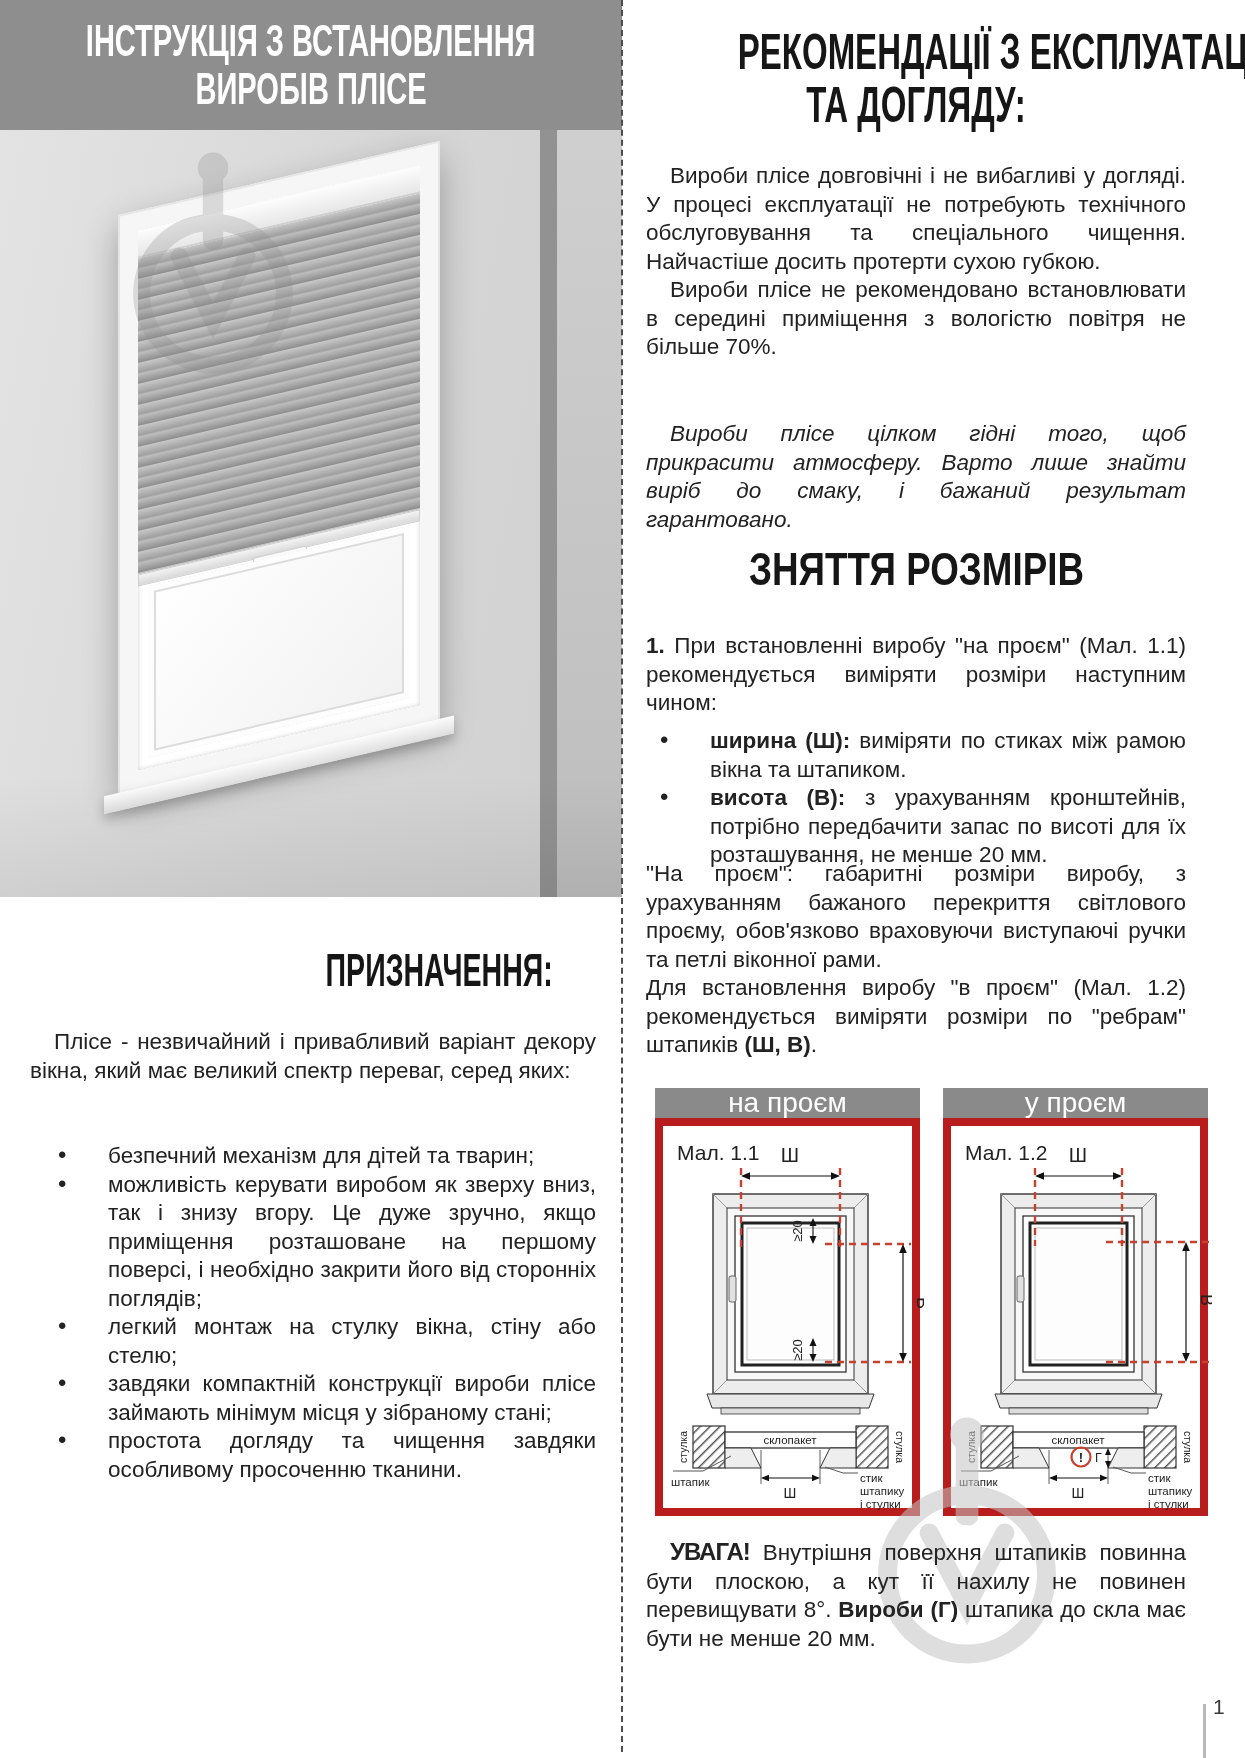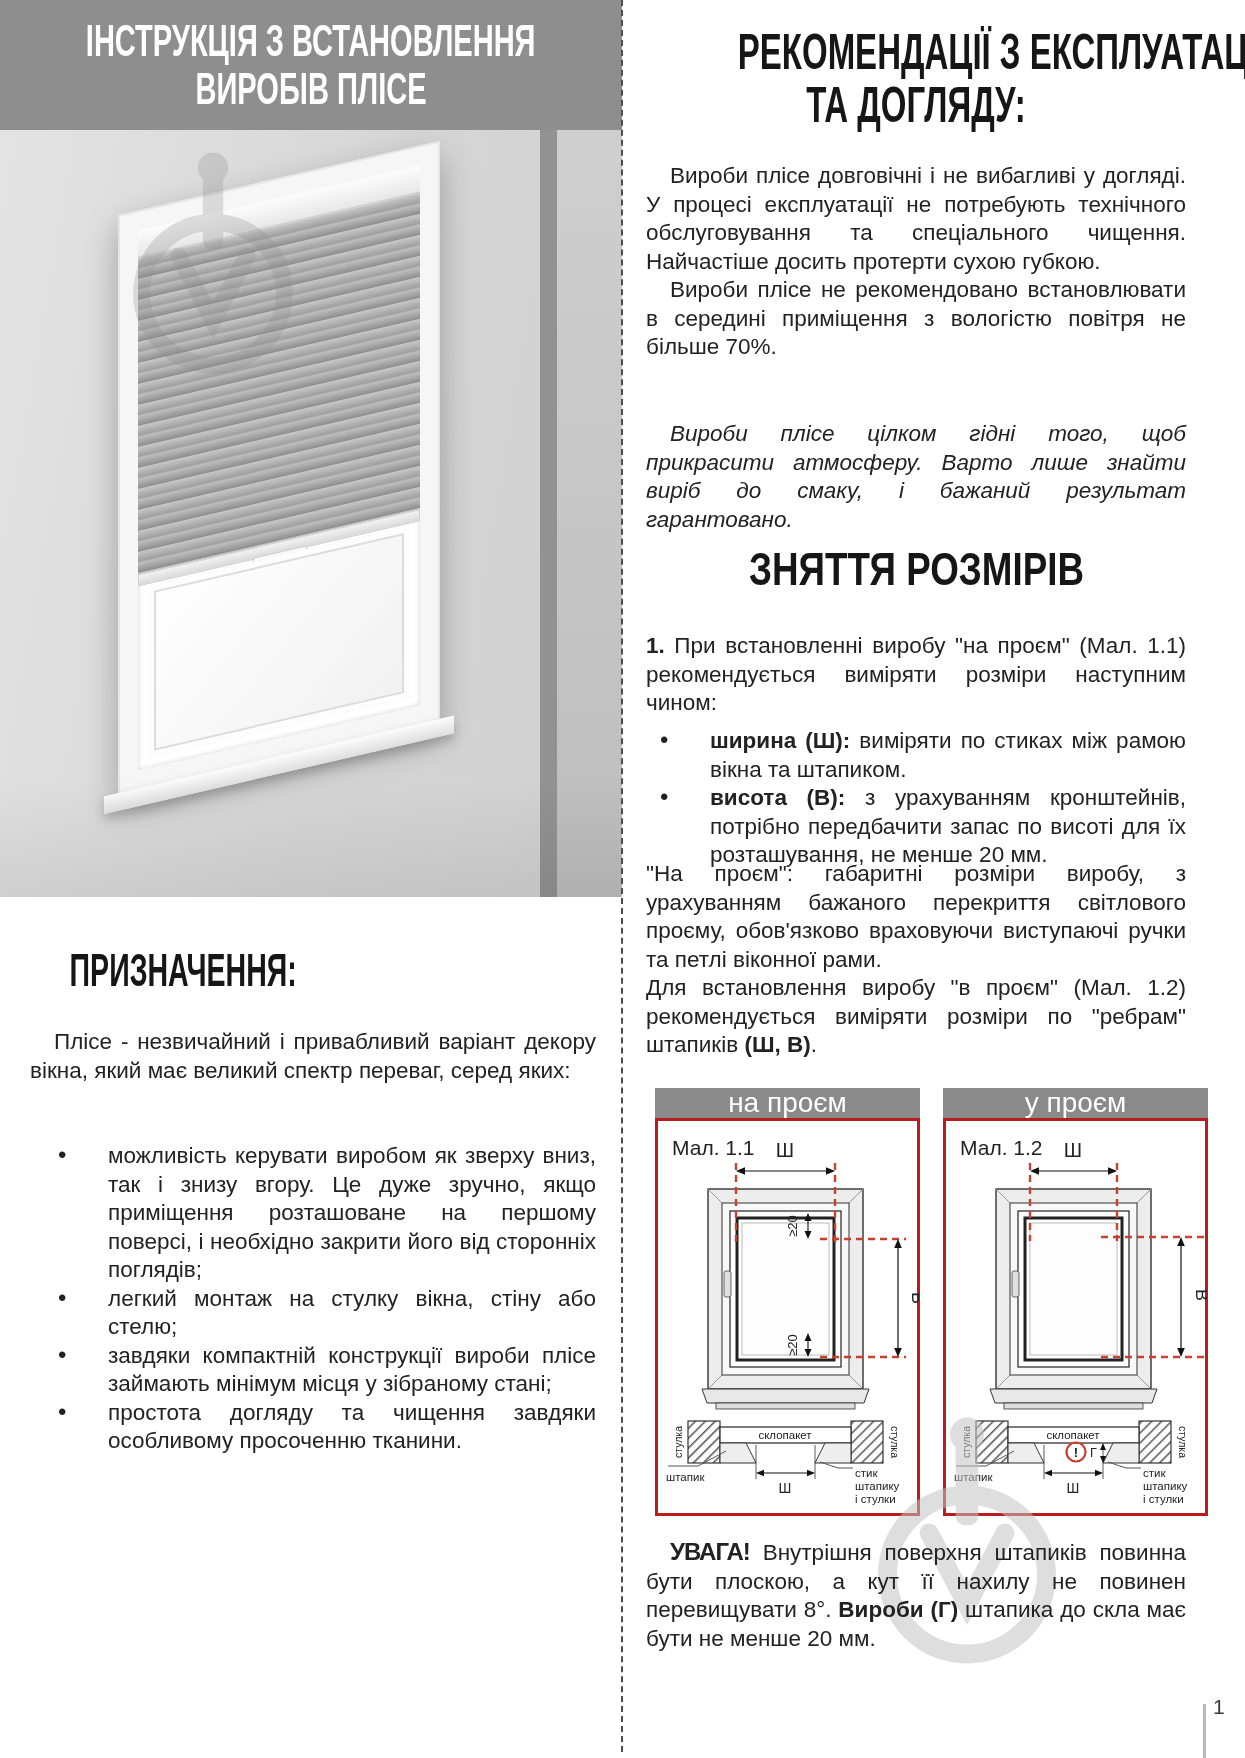--- a/index.html
+++ b/index.html
@@ -33,21 +33,21 @@
   .handletab{position:absolute;left:50%;margin-left:-26px;top:374px;width:52px;height:18px;
              background:#fafafa;border:1px solid #d2d2d2;border-radius:3px;box-shadow:0 2px 3px rgba(0,0,0,.18);}
   .glass{position:absolute;left:30px;right:30px;top:378px;bottom:30px;
          background:linear-gradient(135deg,#ffffff,#f1f1f1);
          box-shadow:inset 0 0 0 6px #fdfdfd, inset 0 0 0 8px #dcdcdc;}
   .sill{position:absolute;left:-14px;right:-14px;bottom:-16px;height:18px;
         background:linear-gradient(#fcfcfc,#dedede);box-shadow:0 6px 12px rgba(0,0,0,.22);}
   .watermark1{position:absolute;left:128px;top:8px;width:170px;height:250px;opacity:.28;}
   .watermark2{position:absolute;left:872px;top:1408px;width:190px;height:265px;opacity:.55;z-index:3;pointer-events:none;}
 
-  .lpurpose-h{position:absolute;left:0;top:946px;width:622px;text-align:left;z-index:1;}
+  .lpurpose-h{position:absolute;left:0;top:946px;width:622px;text-align:right;z-index:1;}
   .lpurpose-h .hline{display:inline-block;white-space:nowrap;color:#161616;font-weight:800;
                      font-size:46px;line-height:48px;transform:scaleX(.62);transform-origin:center;}
   .lintro{position:absolute;left:30px;top:1028px;width:566px;text-align:justify;text-indent:24px;}
   .lbullets{position:absolute;left:30px;top:1142px;width:566px;}
   .blt{position:relative;padding-left:78px;text-align:justify;}
   .blt::before{content:"\2022";position:absolute;left:28px;top:-1px;font-size:24px;}
 
   
   .divider{position:absolute;left:621px;top:0;height:1752px;border-left:2px dashed #4d4d4d;z-index:4;}
 
@@ -67,21 +67,21 @@
   .rblt{position:relative;padding-left:64px;text-align:justify;}
   .rblt::before{content:"\2022";position:absolute;left:14px;top:-1px;font-size:24px;}
   b{font-weight:700;}
   .attnlead{font-weight:800;letter-spacing:-1px;font-size:24px;}
 
   
   .diagbox{position:absolute;top:1088px;width:265px;z-index:2;}
   .diag-left{left:655px;} .diag-right{left:943px;}
   .diagtab{height:30px;background:#8a8a8a;color:#fff;font-weight:400;font-size:28px;
            display:flex;align-items:center;justify-content:center;}
-  .diagframe{height:398px;border:3px solid #b91c1c;background:#fff;box-sizing:border-box;text-align:center;}
+  .diagframe{height:398px;border:8px solid #b91c1c;background:#fff;box-sizing:border-box;text-align:center;}
   svg{display:block;font-family:"Liberation Sans",sans-serif;}
   svg text{fill:#222;}
 
   
   .pgline{position:absolute;left:1203px;top:1704px;width:3px;height:54px;background:#b9b9b9;}
   .pgnum{position:absolute;left:1213px;top:1694px;font-size:21px;color:#3a3a3a;line-height:26px;}
 </style>
 </head>
 <body>
 
@@ -112,20 +112,21 @@
       <path d="M30 66 L50 104 L70 66" fill="none" stroke="#8f8f8f" stroke-width="10" stroke-linecap="round"></path>
     </svg>
     <div class="floorshadow"></div>
   </div>
 
   <div class="lpurpose-h">
     <span class="hline">ПРИЗНАЧЕННЯ:</span>
   </div>
   <div class="lintro">Плісе - незвичайний і привабливий варіант декору вікна, який має великий спектр переваг, серед яких:</div>
   <div class="lbullets">
+    <div class="blt">безпечний механізм для дітей та тварин;</div>
     <div class="blt">можливість керувати виробом як зверху вниз, так і знизу вгору. Це дуже зручно, якщо приміщення розташоване на першому поверсі, і необхідно закрити його від сторонніх поглядів;</div>
     <div class="blt">легкий монтаж на стулку вікна, стіну або стелю;</div>
     <div class="blt">завдяки компактній конструкції вироби плісе займають мінімум місця у зібраному стані;</div>
     <div class="blt">простота догляду та чищення завдяки особливому просоченню тканини.</div>
   </div>
 
   <div class="divider"></div>
 
   <div class="rcol rtitle">
     <span class="hline">РЕКОМЕНДАЦІЇ З ЕКСПЛУАТАЦІЇ</span>

